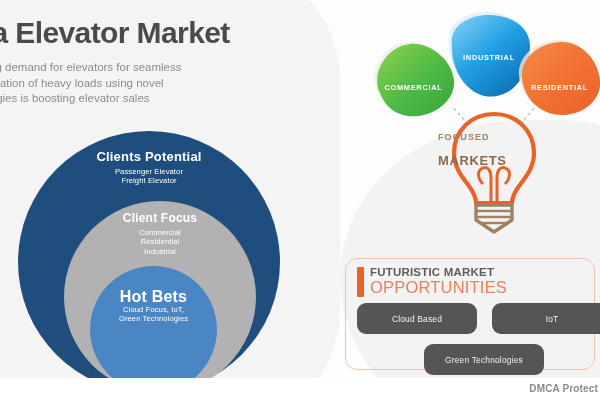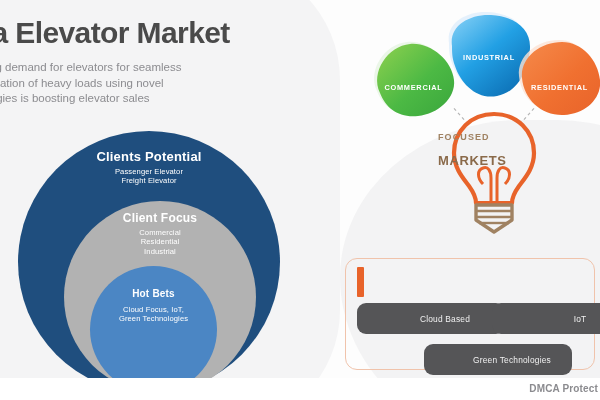--- a/index.html
+++ b/index.html
@@ -46,21 +46,21 @@
   }
   .circle-inner{
     left:72px;top:135px;width:127px;height:127px;background:#4b86c4;
   }
   .c-label{font-size:13px;font-weight:bold;letter-spacing:.2px;}
   .c-sub{font-size:7.6px;line-height:9.4px;white-space:pre-line;margin-top:0;letter-spacing:.1px;}
   .circle-outer .c-label{position:absolute;top:18px;left:0;right:0;}
   .circle-outer .c-sub{position:absolute;top:36px;left:0;right:0;}
   .circle-mid .c-label{position:absolute;top:10px;left:0;right:0;font-size:12px;}
   .circle-mid .c-sub{position:absolute;top:27px;left:0;right:0;}
-  .circle-inner .c-label{position:absolute;top:22px;left:0;right:0;font-size:10px;}
+  .circle-inner .c-label{position:absolute;top:22px;left:0;right:0;font-size:16px;}
   .circle-inner .c-sub{position:absolute;top:39px;left:0;right:0;font-size:7.6px;}
 
   
   .blobs{position:absolute;left:360px;top:8px;width:240px;height:115px;}
   .blob{position:absolute;display:flex;align-items:center;justify-content:center;}
   .blob svg{position:absolute;left:0;top:0;}
   .blob-text{
     position:relative;z-index:2;color:#ffffff;font-size:7.4px;font-weight:bold;
     letter-spacing:.7px;text-align:center;
   }
@@ -86,21 +86,21 @@
     border:1px solid #f0c3ab;border-radius:12px;background:transparent;
   }
   .panel-head{position:absolute;left:11px;top:7px;display:flex;align-items:flex-start;}
   .panel-bar{width:7px;height:30px;background:#e8632a;margin-right:6px;margin-top:1px;border-radius:1px;}
   .panel-h1{font-size:11.5px;font-weight:bold;color:#5c5c5c;letter-spacing:.2px;line-height:13px;display:block;}
   .panel-h2{font-size:16.5px;color:#e8805a;letter-spacing:.2px;line-height:18px;display:block;margin-top:-1px;}
 
   .opp{
     position:absolute;background:#555557;border-radius:9px;color:#f1f1f1;
     font-size:8.4px;display:flex;align-items:center;justify-content:center;
-    text-align:center;letter-spacing:.2px;padding-left:28px;
+    text-align:center;letter-spacing:.2px;
   }
   .opp::before{
     content:"";position:absolute;left:-5px;top:5px;width:100%;height:100%;
     border:1px solid #f3cdb8;border-radius:9px;z-index:-1;
   }
   .opp-1{left:11px;top:44px;width:120px;height:31px;}
   .opp-2{left:146px;top:44px;width:120px;height:31px;}
   .opp-3{left:78px;top:85px;width:120px;height:31px;}
 
   .dmca{
@@ -214,20 +214,24 @@
     <div class="bulb-text">
       <span class="bulb-l1">FOCUSED</span>
       <span class="bulb-l2">MARKETS</span>
     </div>
   </div>
 
   <div class="panel">
 
     <div class="panel-head">
       <div class="panel-bar"></div>
+      <div>
+        <span class="panel-h1">FUTURISTIC MARKET</span>
+        <span class="panel-h2">OPPORTUNITIES</span>
+      </div>
     </div>
 
     <div class="opp opp-1">
       <span>Cloud Based</span>
     </div>
     <div class="opp opp-2">
       <span>IoT</span>
     </div>
     <div class="opp opp-3">
       <span>Green Technologies</span>

